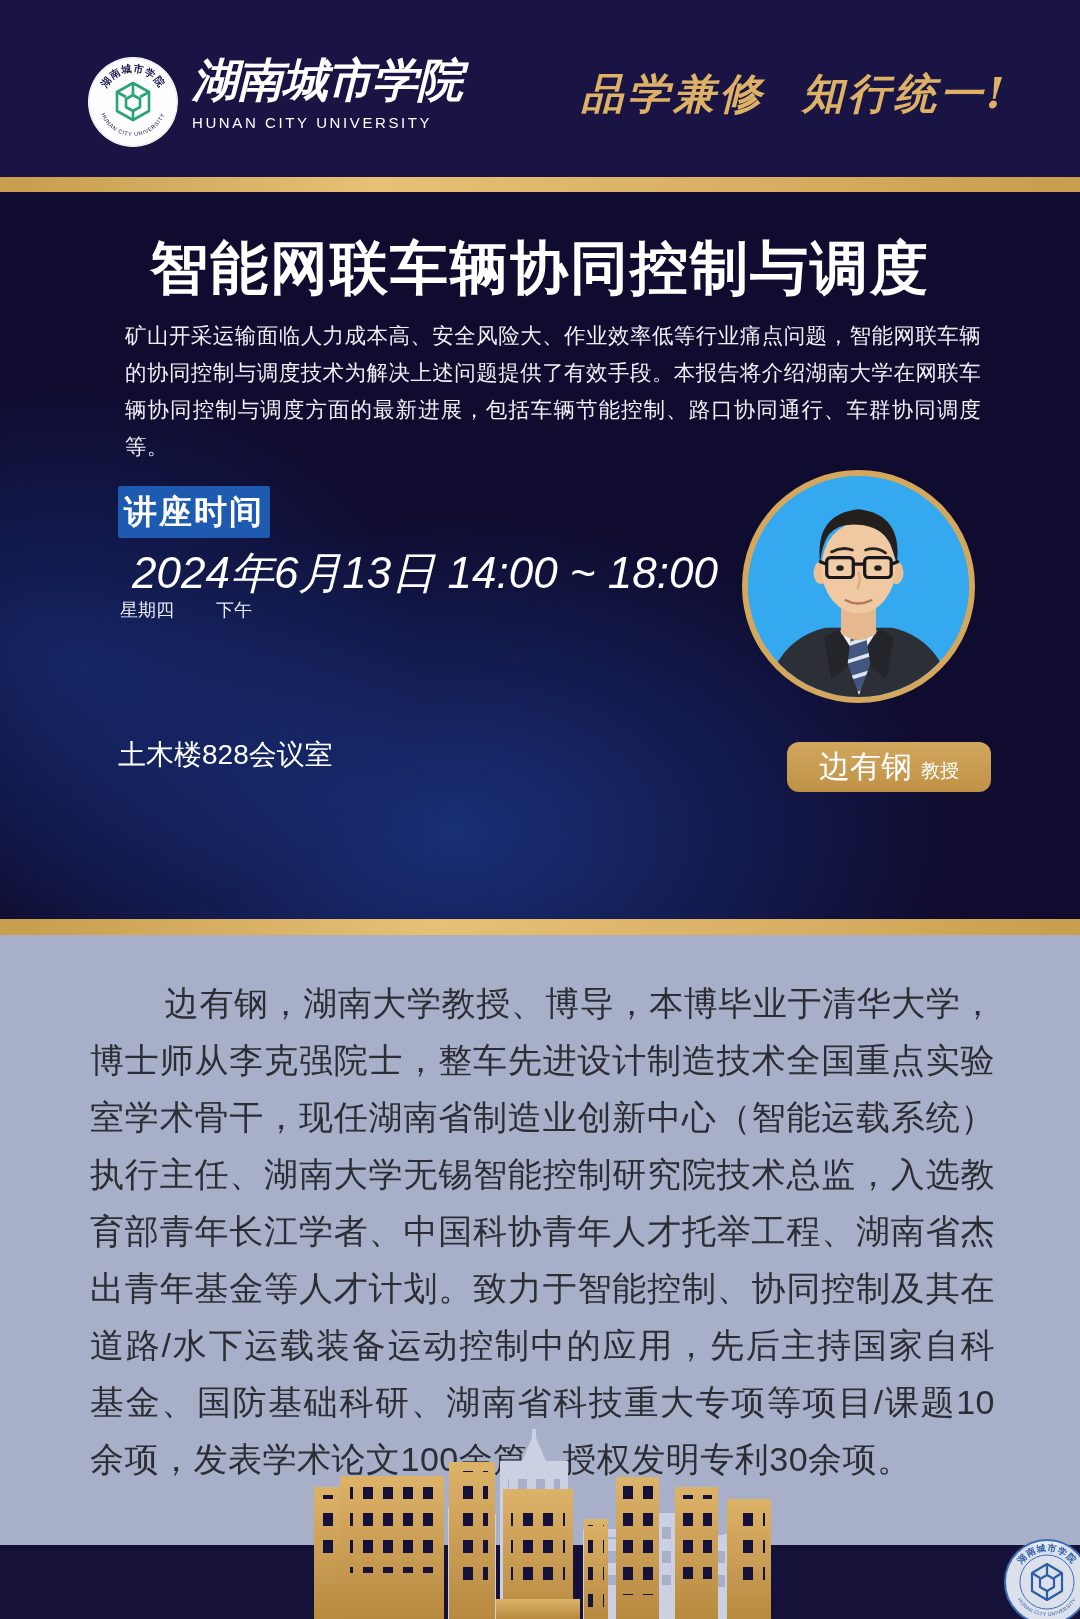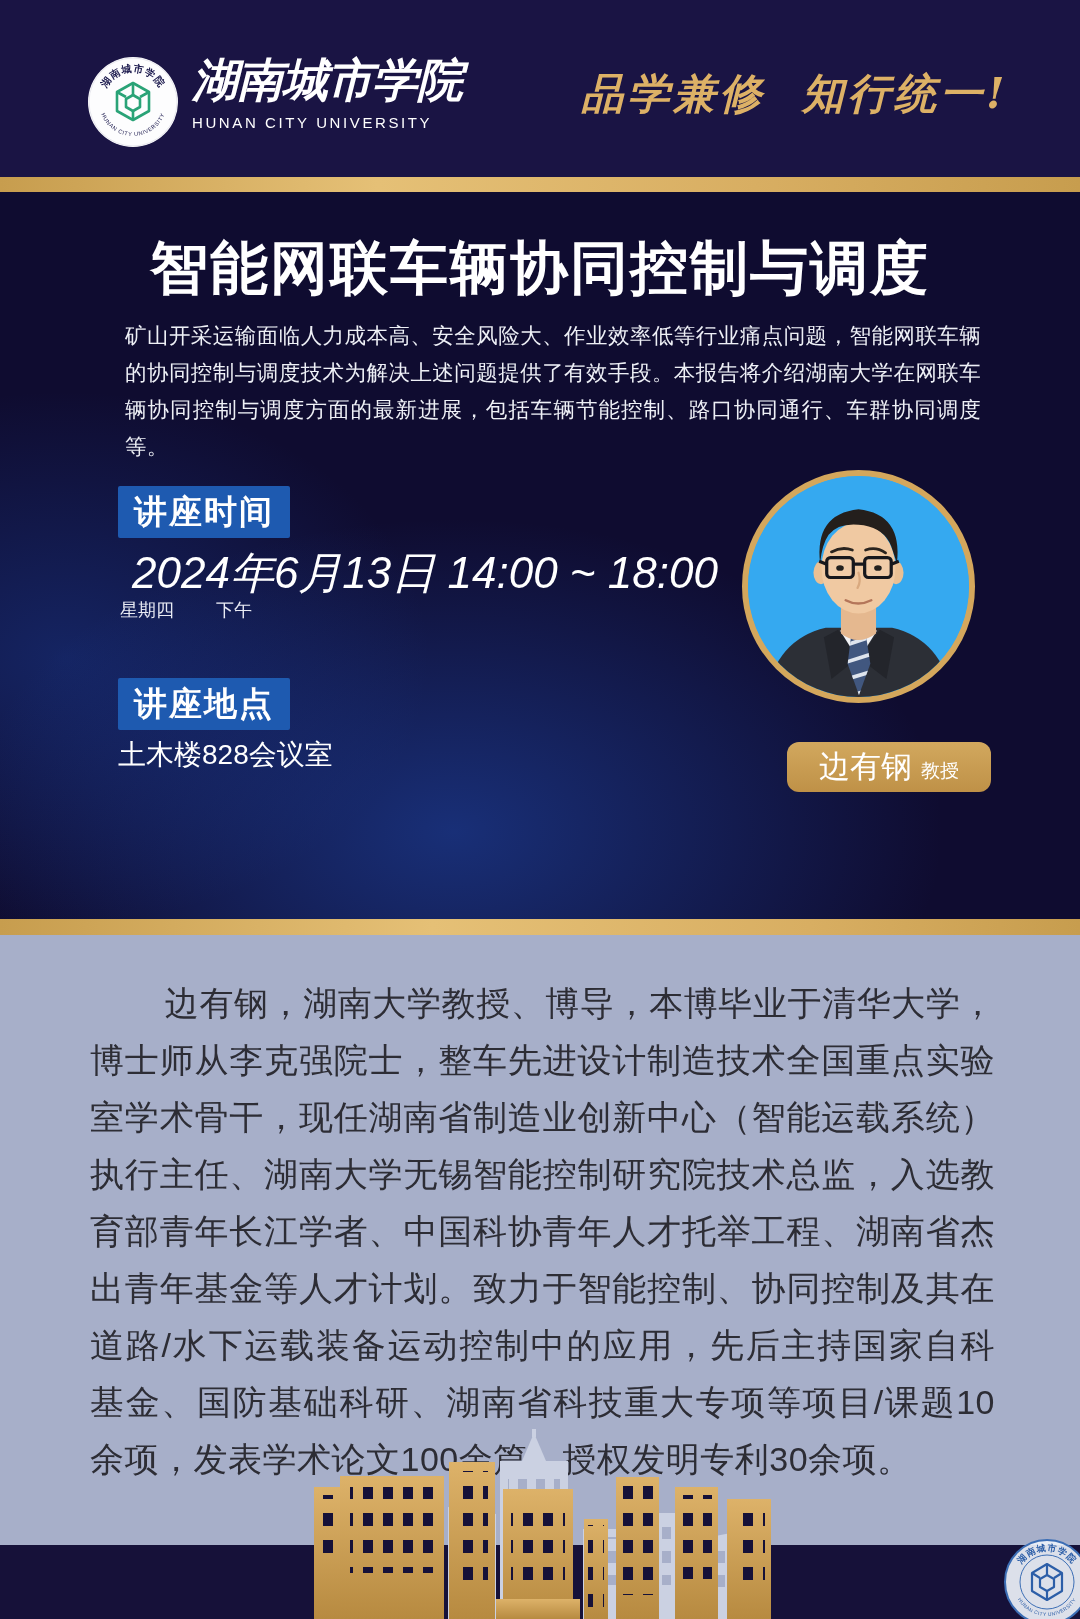--- a/index.html
+++ b/index.html
@@ -40,21 +40,21 @@
   }
   .lecture-title{
     position:absolute;left:0;top:38px;width:1080px;text-align:center;
     font-size:58px;font-weight:900;letter-spacing:2px;color:#ffffff;white-space:nowrap;
   }
   .lecture-abstract{
     position:absolute;left:125px;top:126px;width:856px;
     font-size:21.5px;line-height:37px;color:#eef0f6;text-align:justify;letter-spacing:0.2px;
   }
   .badge{
-    position:absolute;left:118px;width:172px;height:52px;background:#1e5ab0;
+    position:absolute;left:118px;width:152px;height:52px;background:#1e5ab0;
     color:#ffffff;font-size:33px;font-weight:bold;letter-spacing:2px;
     display:flex;align-items:center;justify-content:center;border-radius:2px;
   }
   .badge.time{top:294px;}
   .badge.place{top:486px;}
   .date-line{position:absolute;left:132px;top:352px;font-size:44px;color:#ffffff;white-space:nowrap;font-style:italic;}
   .weekday-line{position:absolute;left:120px;top:406px;font-size:18px;color:#e9ebf4;white-space:nowrap;}
   .weekday-line .gap{display:inline-block;width:42px;}
   .location-line{position:absolute;left:118px;top:544px;font-size:28px;color:#ffffff;white-space:nowrap;}
   
@@ -119,21 +119,20 @@
   <div class="gold-line-top"></div>
 
   <div class="main">
     <div class="lecture-title">智能网联车辆协同控制与调度</div>
     <div class="lecture-abstract">矿山开采运输面临人力成本高、安全风险大、作业效率低等行业痛点问题，智能网联车辆的协同控制与调度技术为解决上述问题提供了有效手段。本报告将介绍湖南大学在网联车辆协同控制与调度方面的最新进展，包括车辆节能控制、路口协同通行、车群协同调度等。</div>
 
     <div class="badge time">讲座时间</div>
     <div class="date-line">2024年6月13日  14:00 ~ 18:00</div>
     <div class="weekday-line"><span>星期四</span><span class="gap"></span><span>下午</span></div>
 
-    <div class="badge place">讲座地点</div>
     <div class="location-line">土木楼828会议室</div>
 
     <div class="photo-ring">
       <svg viewBox="0 0 233 233">
         <circle cx="116.5" cy="116.5" r="116.5" fill="#35a9f0"></circle>
 
         <path d="M18 233 Q30 172 82 160 L152 160 Q204 172 216 233 Z" fill="#2c2f36"></path>
         <path d="M95 162 L116 192 L88 214 L80 170 Z" fill="#23252b"></path>
         <path d="M139 162 L117 192 L146 214 L154 170 Z" fill="#23252b"></path>
 

